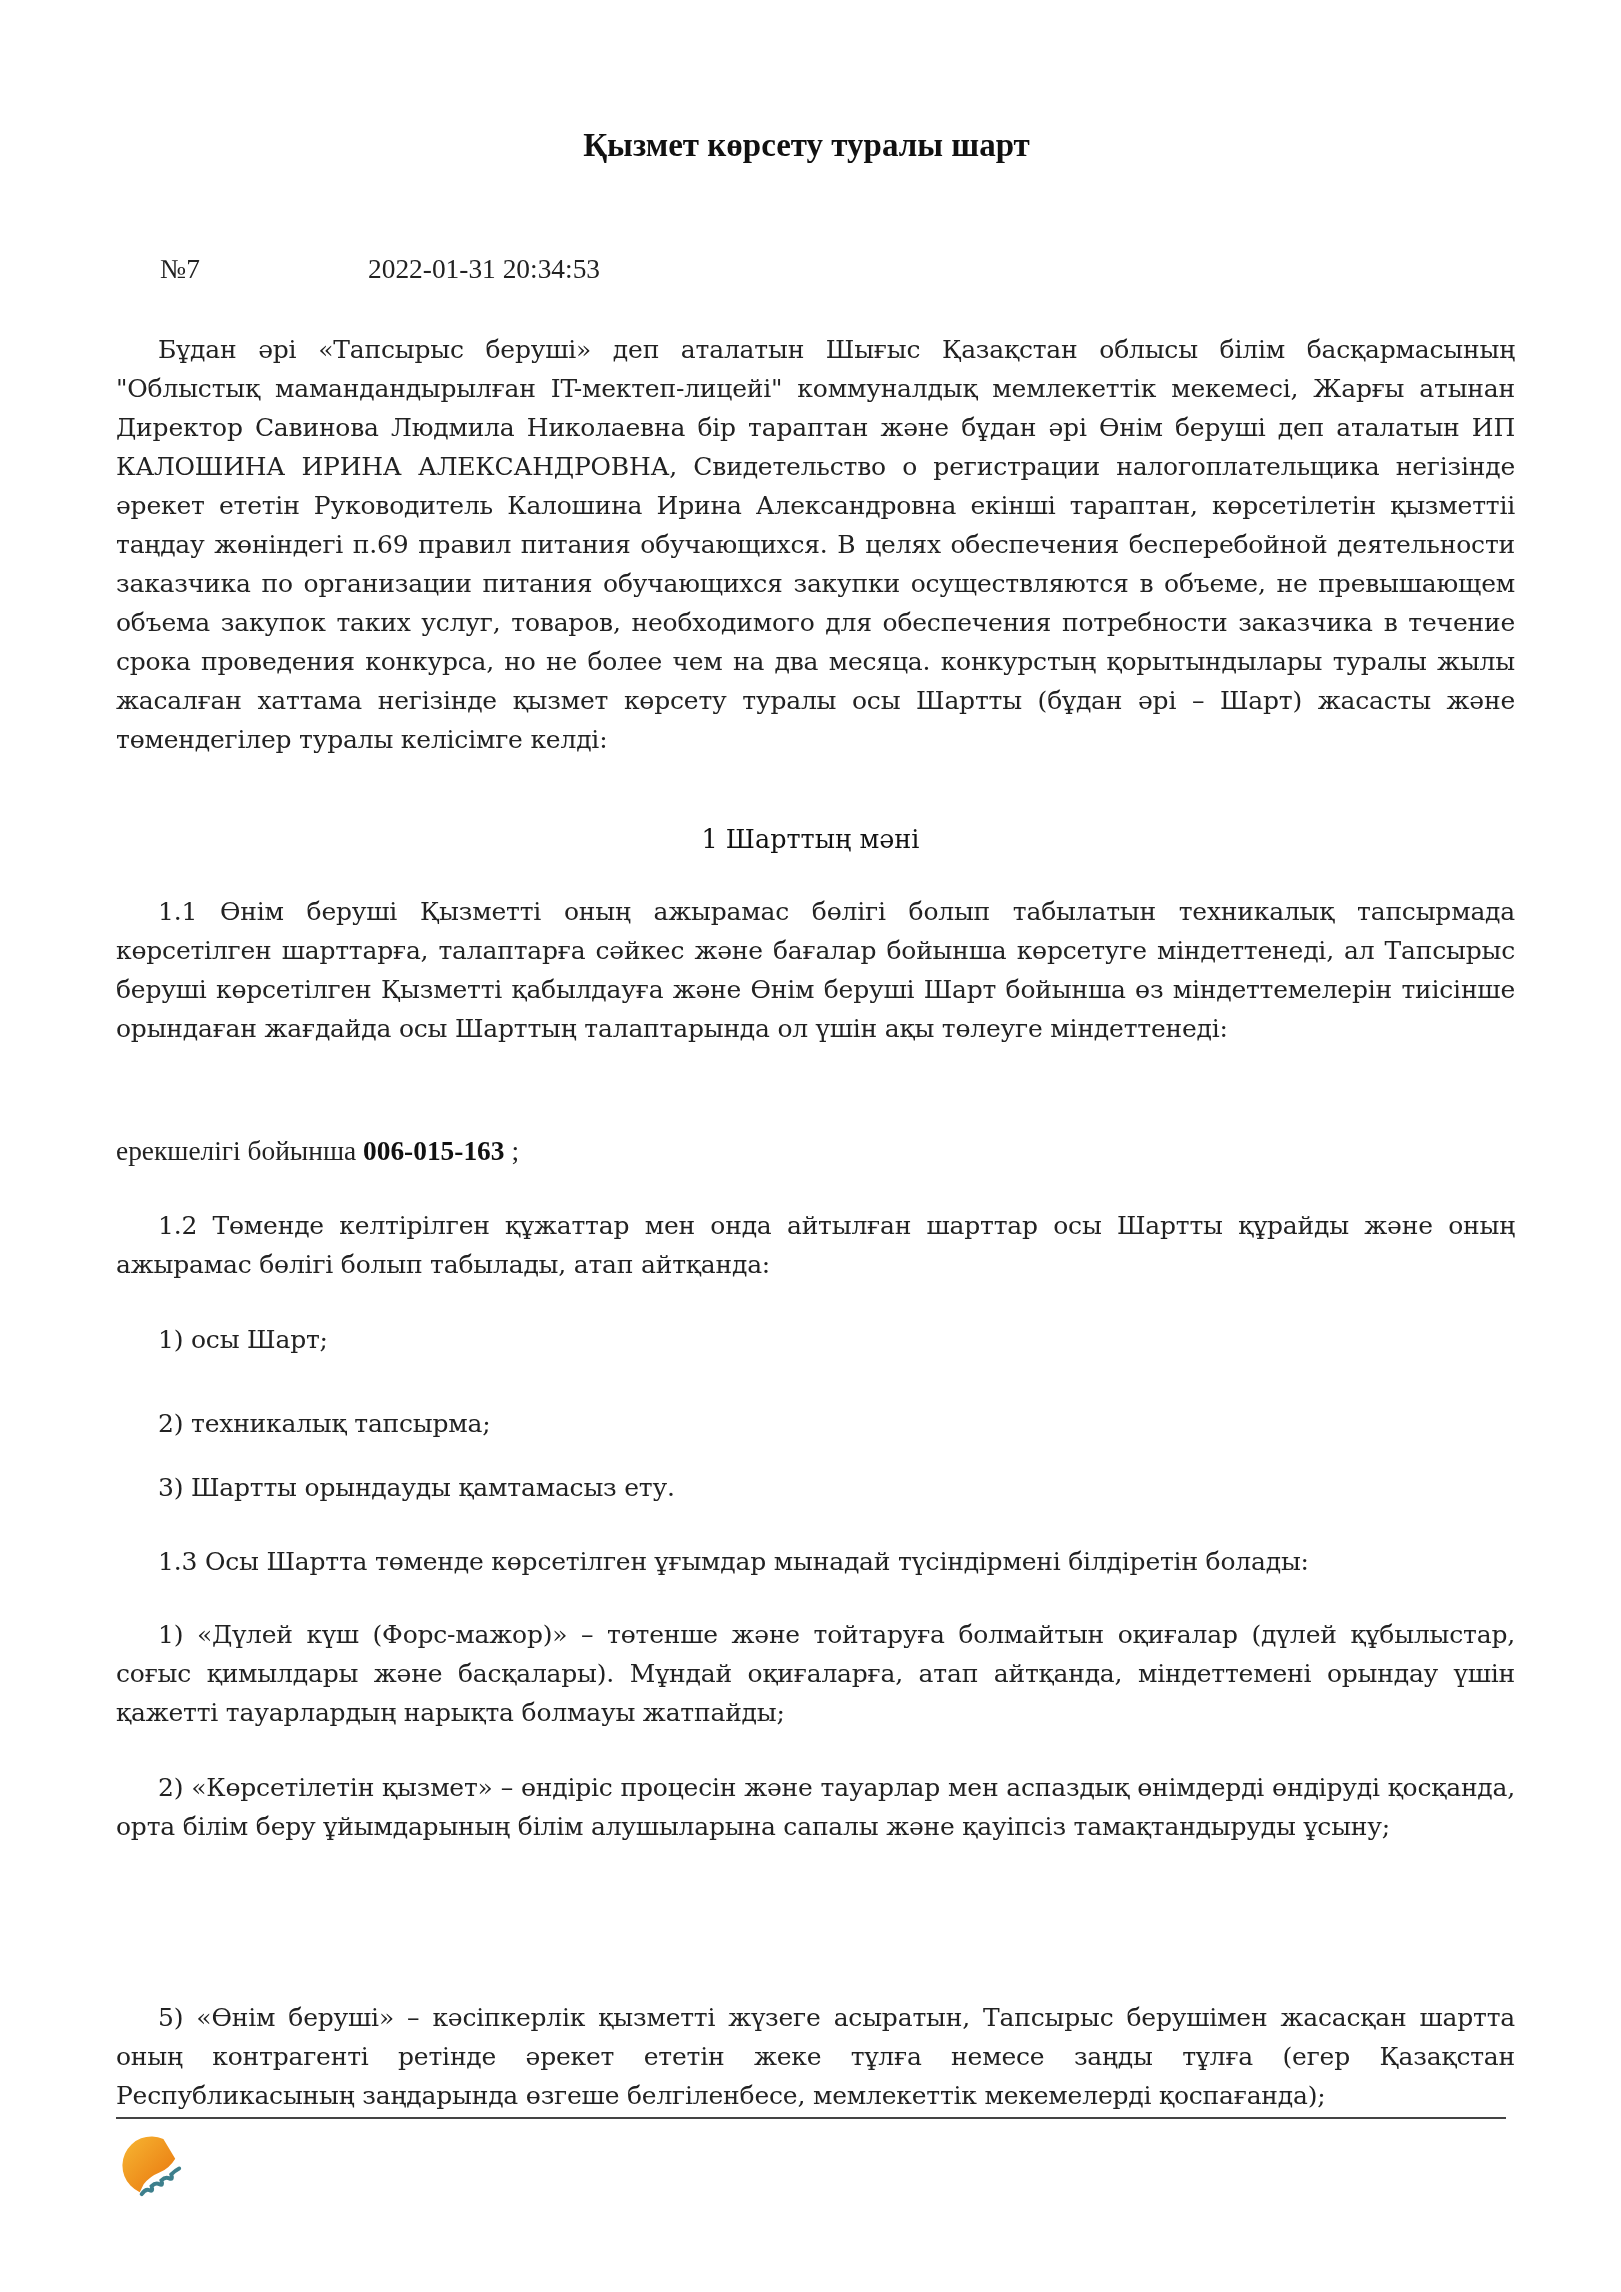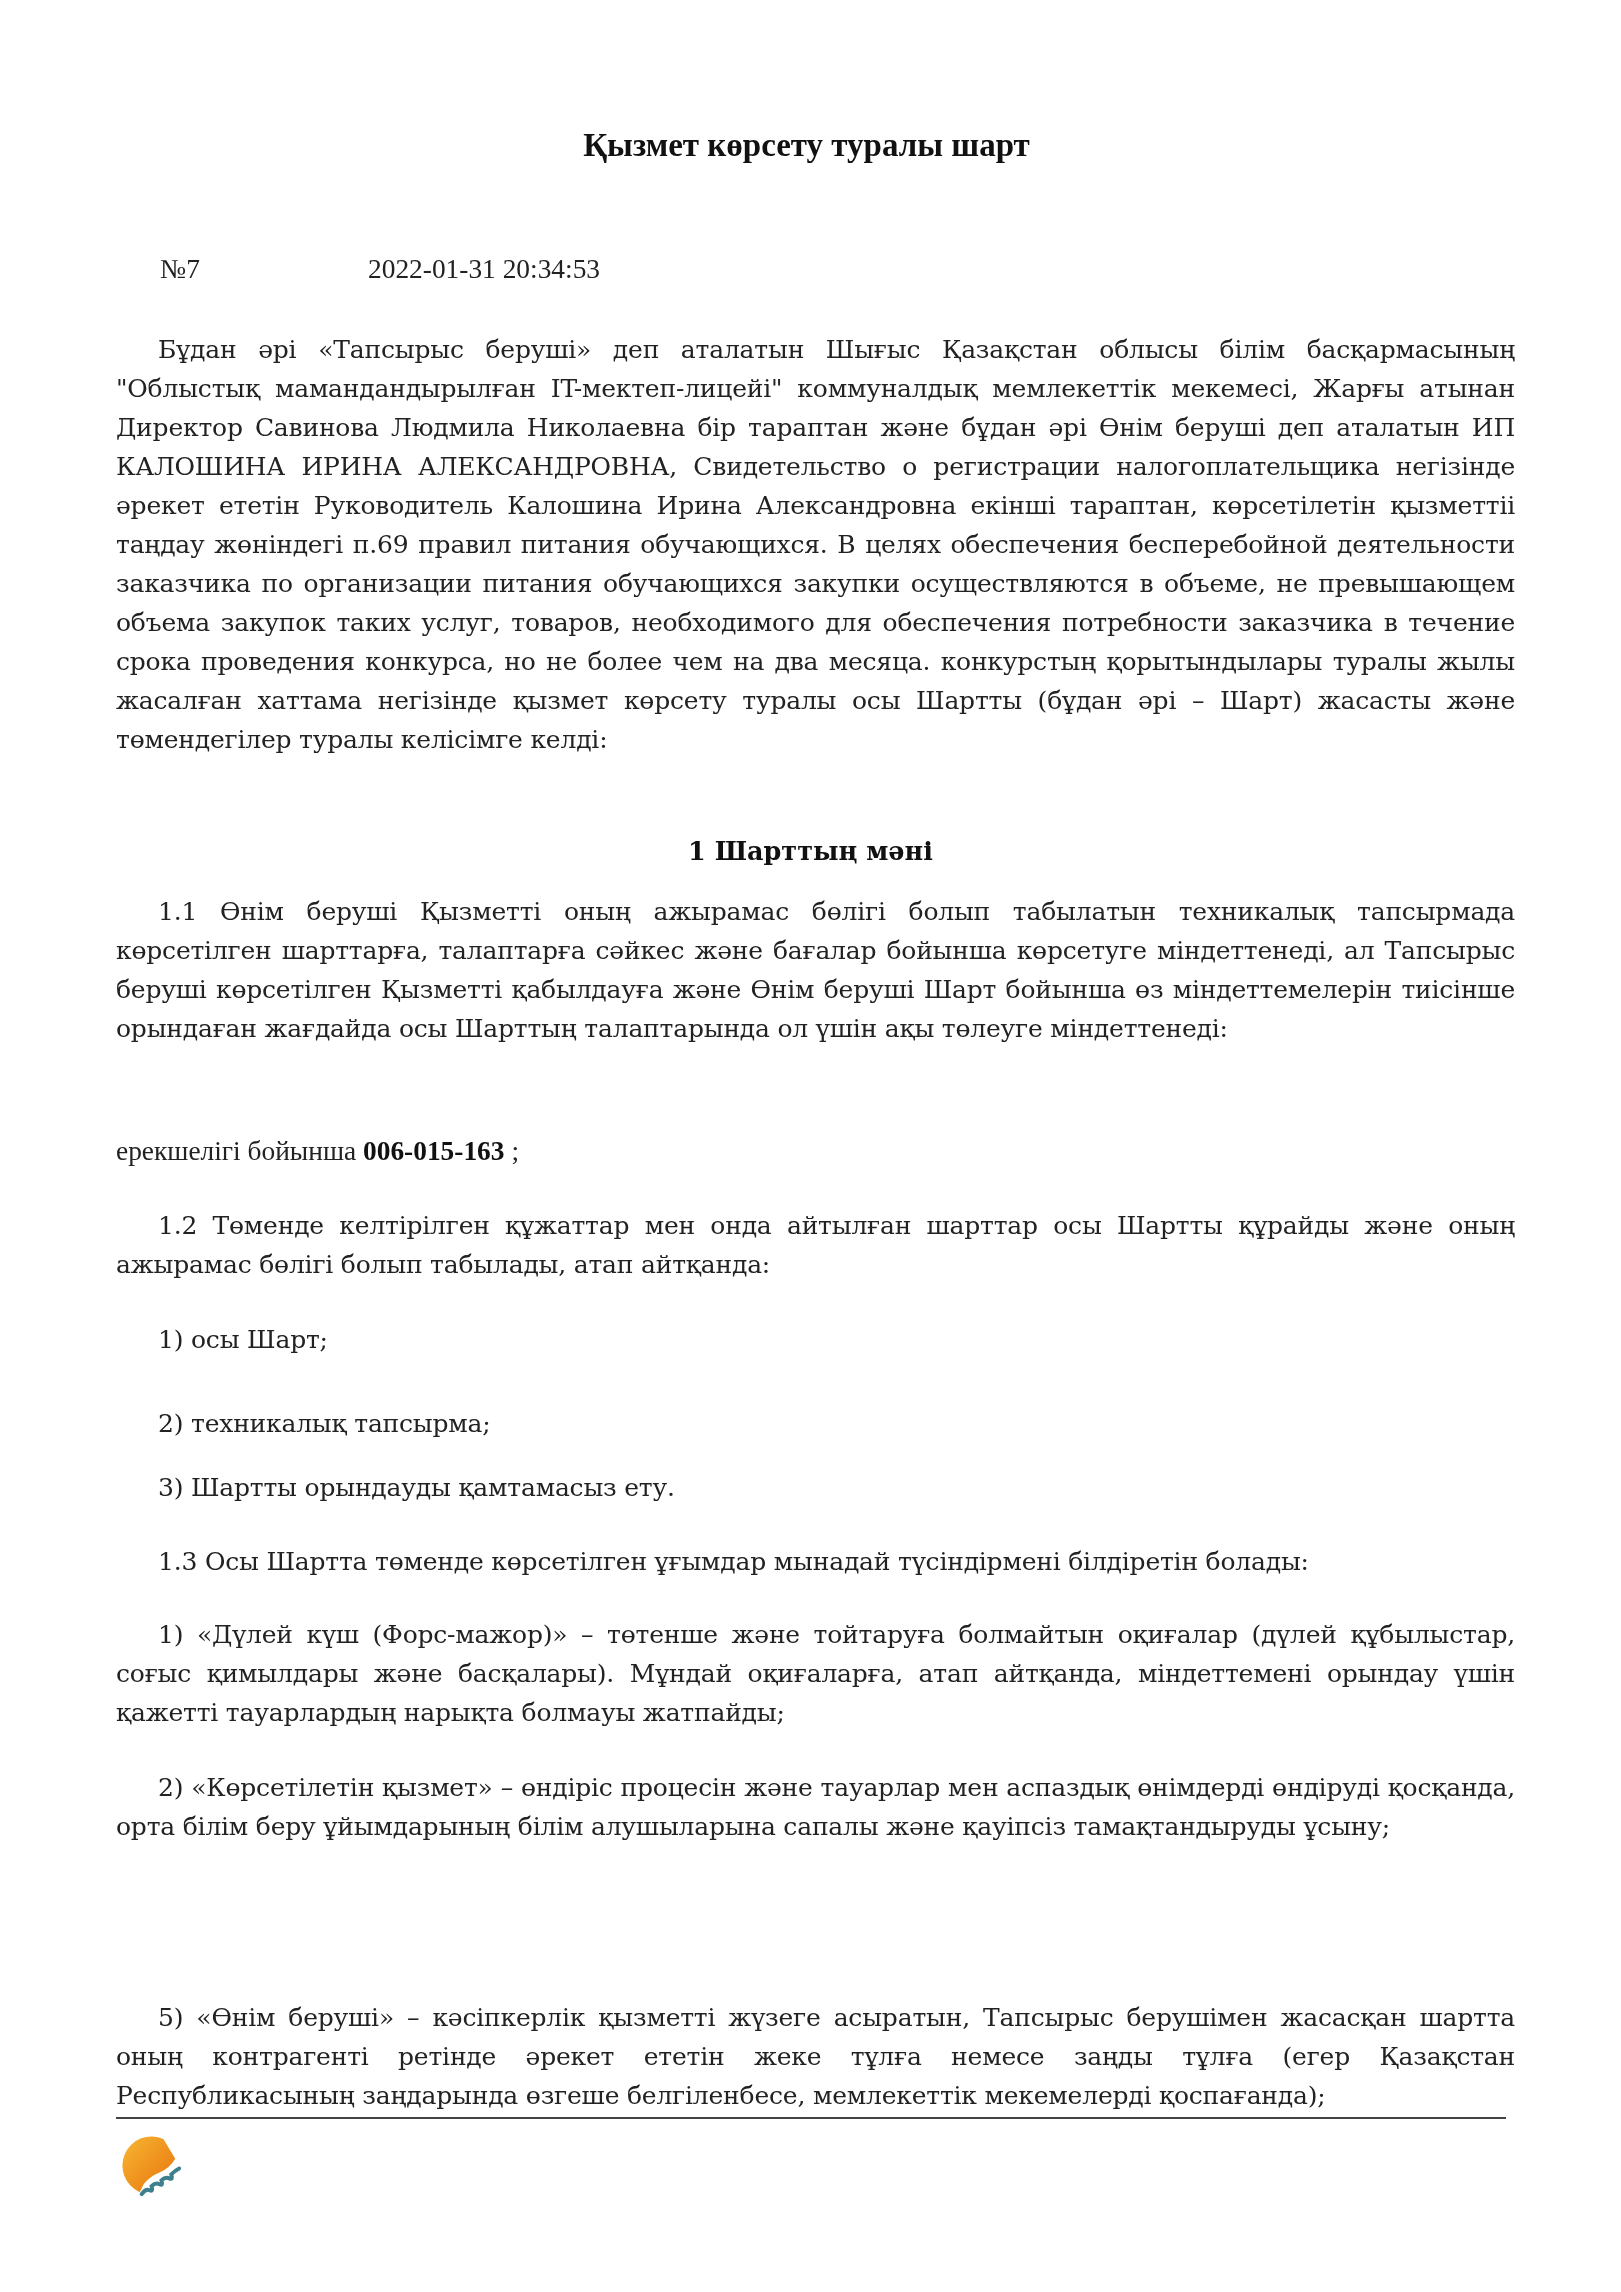--- a/index.html
+++ b/index.html
@@ -54,25 +54,25 @@
       color: #222;
       margin: 0;
       letter-spacing: -0.2px;
     }
     .indent { text-indent: 42px; }
     .section-heading {
       position: absolute;
       left: 0; right: 0;
       text-align: center;
       font-family: "DejaVu Serif", serif;
-      font-weight: bold;
+      font-weight: normal;
       font-size: 25.5px;
       line-height: 39px;
       color: #111;
-      margin: 12px;
+      margin: 0;
     }
     .code-line {
       position: absolute;
       left: 116px;
       font-family: "Liberation Serif", serif;
       font-size: 27.4px;
       line-height: 39px;
       color: #222;
     }
     .code-line b {

